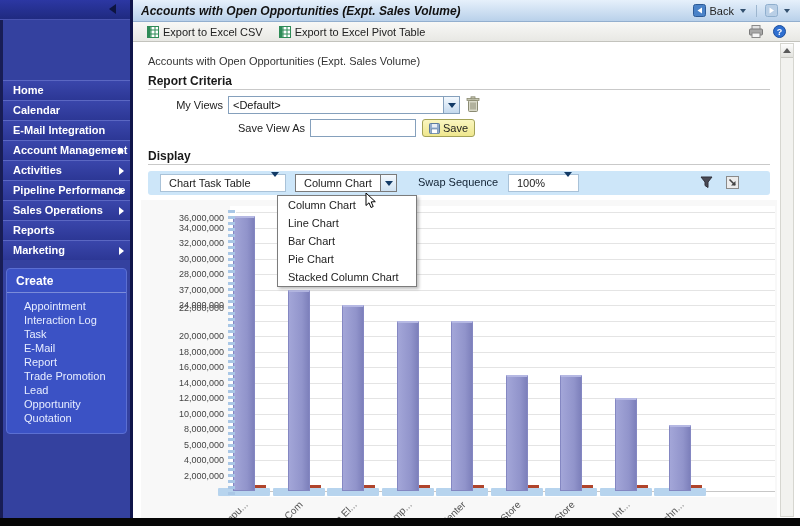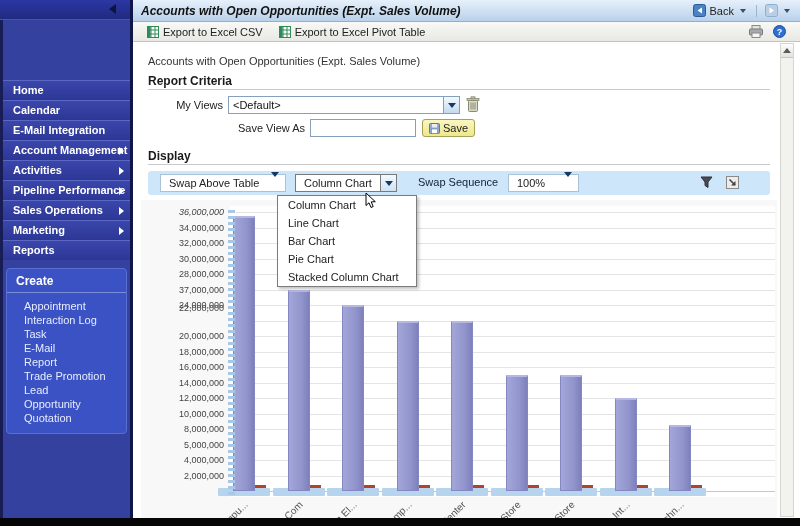--- a/index.html
+++ b/index.html
@@ -123,22 +123,22 @@
       </div>
     </div>
     <div class="nav" id="nav">
         <div class="nav-item"><span>Home</span></div>
         <div class="nav-item"><span>Calendar</span></div>
         <div class="nav-item"><span>E-Mail Integration</span></div>
         <div class="nav-item"><span>Account Management</span><span class="nav-arrow"></span></div>
         <div class="nav-item"><span>Activities</span><span class="nav-arrow"></span></div>
         <div class="nav-item"><span>Pipeline Performance</span><span class="nav-arrow"></span></div>
         <div class="nav-item"><span>Sales Operations</span><span class="nav-arrow"></span></div>
+        <div class="nav-item"><span>Reports</span></div>
         <div class="nav-item"><span>Marketing</span><span class="nav-arrow"></span></div>
-        <div class="nav-item"><span>Reports</span></div>
       </div>
     <div class="create-panel">
       <div class="create-title">Create</div>
       <div class="create-items" id="create-items">
           <div class="create-item">Appointment</div>
           <div class="create-item">Interaction Log</div>
           <div class="create-item">Task</div>
           <div class="create-item">E-Mail</div>
           <div class="create-item">Report</div>
           <div class="create-item">Trade Promotion</div>
@@ -239,21 +239,21 @@
           <rect x="2.5" y="6" width="6" height="4.5" fill="#fff" stroke="#5b7a9e" stroke-width="0.6"></rect>
         </svg>
         <span>Save</span>
       </span>
 
       <div class="section-title" style="top:107px">Display</div>
       <div class="rule" style="top:122px"></div>
 
       <div class="chart-toolbar">
         <div class="ct-select" style="left:12px; width:126px">
-          <span class="sel-text">Swap Above Table</span>
+          <span class="sel-text">Chart Task Table</span>
           <span class="plain-arrow"><span class="tri-down-dk"></span></span>
         </div>
         <div class="combo-text" style="left:147px; width:86px">
           <span>Column Chart</span>
         </div>
         <div class="combo-arrow" style="left:233px">
           <span class="tri-down-dk"></span>
         </div>
         <span class="ct-text-btn" style="left:270px">Swap Sequence</span>
         <div class="ct-select" style="left:360px; width:71px">
@@ -307,21 +307,21 @@
           <div class="ytick" style="top: 242.5px;">37,000,000</div>
           <div class="gridline" style="left: 103px; top: 232px; width: 539px;"></div>
           <div class="ytick" style="top: 227px;">28,000,000</div>
           <div class="gridline" style="left: 103px; top: 216.5px; width: 539px;"></div>
           <div class="ytick" style="top: 211.5px;">30,000,000</div>
           <div class="gridline" style="left: 103px; top: 201px; width: 539px;"></div>
           <div class="ytick" style="top: 196px;">32,000,000</div>
           <div class="gridline" style="left: 103px; top: 185.5px; width: 539px;"></div>
           <div class="ytick" style="top: 180.5px;">34,000,000</div>
           <div class="gridline" style="left: 103px; top: 170px; width: 539px;"></div>
-          <div class="ytick" style="top: 165px; font-style: italic;">36,000,000</div>
+          <div class="ytick" style="top: 171px;">36,000,000</div>
           <div class="xband" style="left: 85px; width: 52px; background: rgb(183, 212, 238);"></div>
           <div class="bar" style="left: 100px; top: 173.875px; height: 275.125px; width: 22px;"></div>
           <div class="marker" style="left: 122px; width: 11px; background: rgb(176, 68, 43);"></div>
           <div class="xtick" style="left: 29px;">mpu...</div>
           <div class="xband" style="left: 139.5px; width: 52px; background: rgb(183, 212, 238);"></div>
           <div class="bar" style="left: 154.5px; top: 247.5px; height: 201.5px; width: 22px;"></div>
           <div class="marker" style="left: 176.5px; width: 11px; background: rgb(176, 68, 43);"></div>
           <div class="xtick" style="left: 83.5px;">s Com</div>
           <div class="xband" style="left: 194px; width: 52px; background: rgb(183, 212, 238);"></div>
           <div class="bar" style="left: 209px; top: 263px; height: 186px; width: 22px;"></div>

